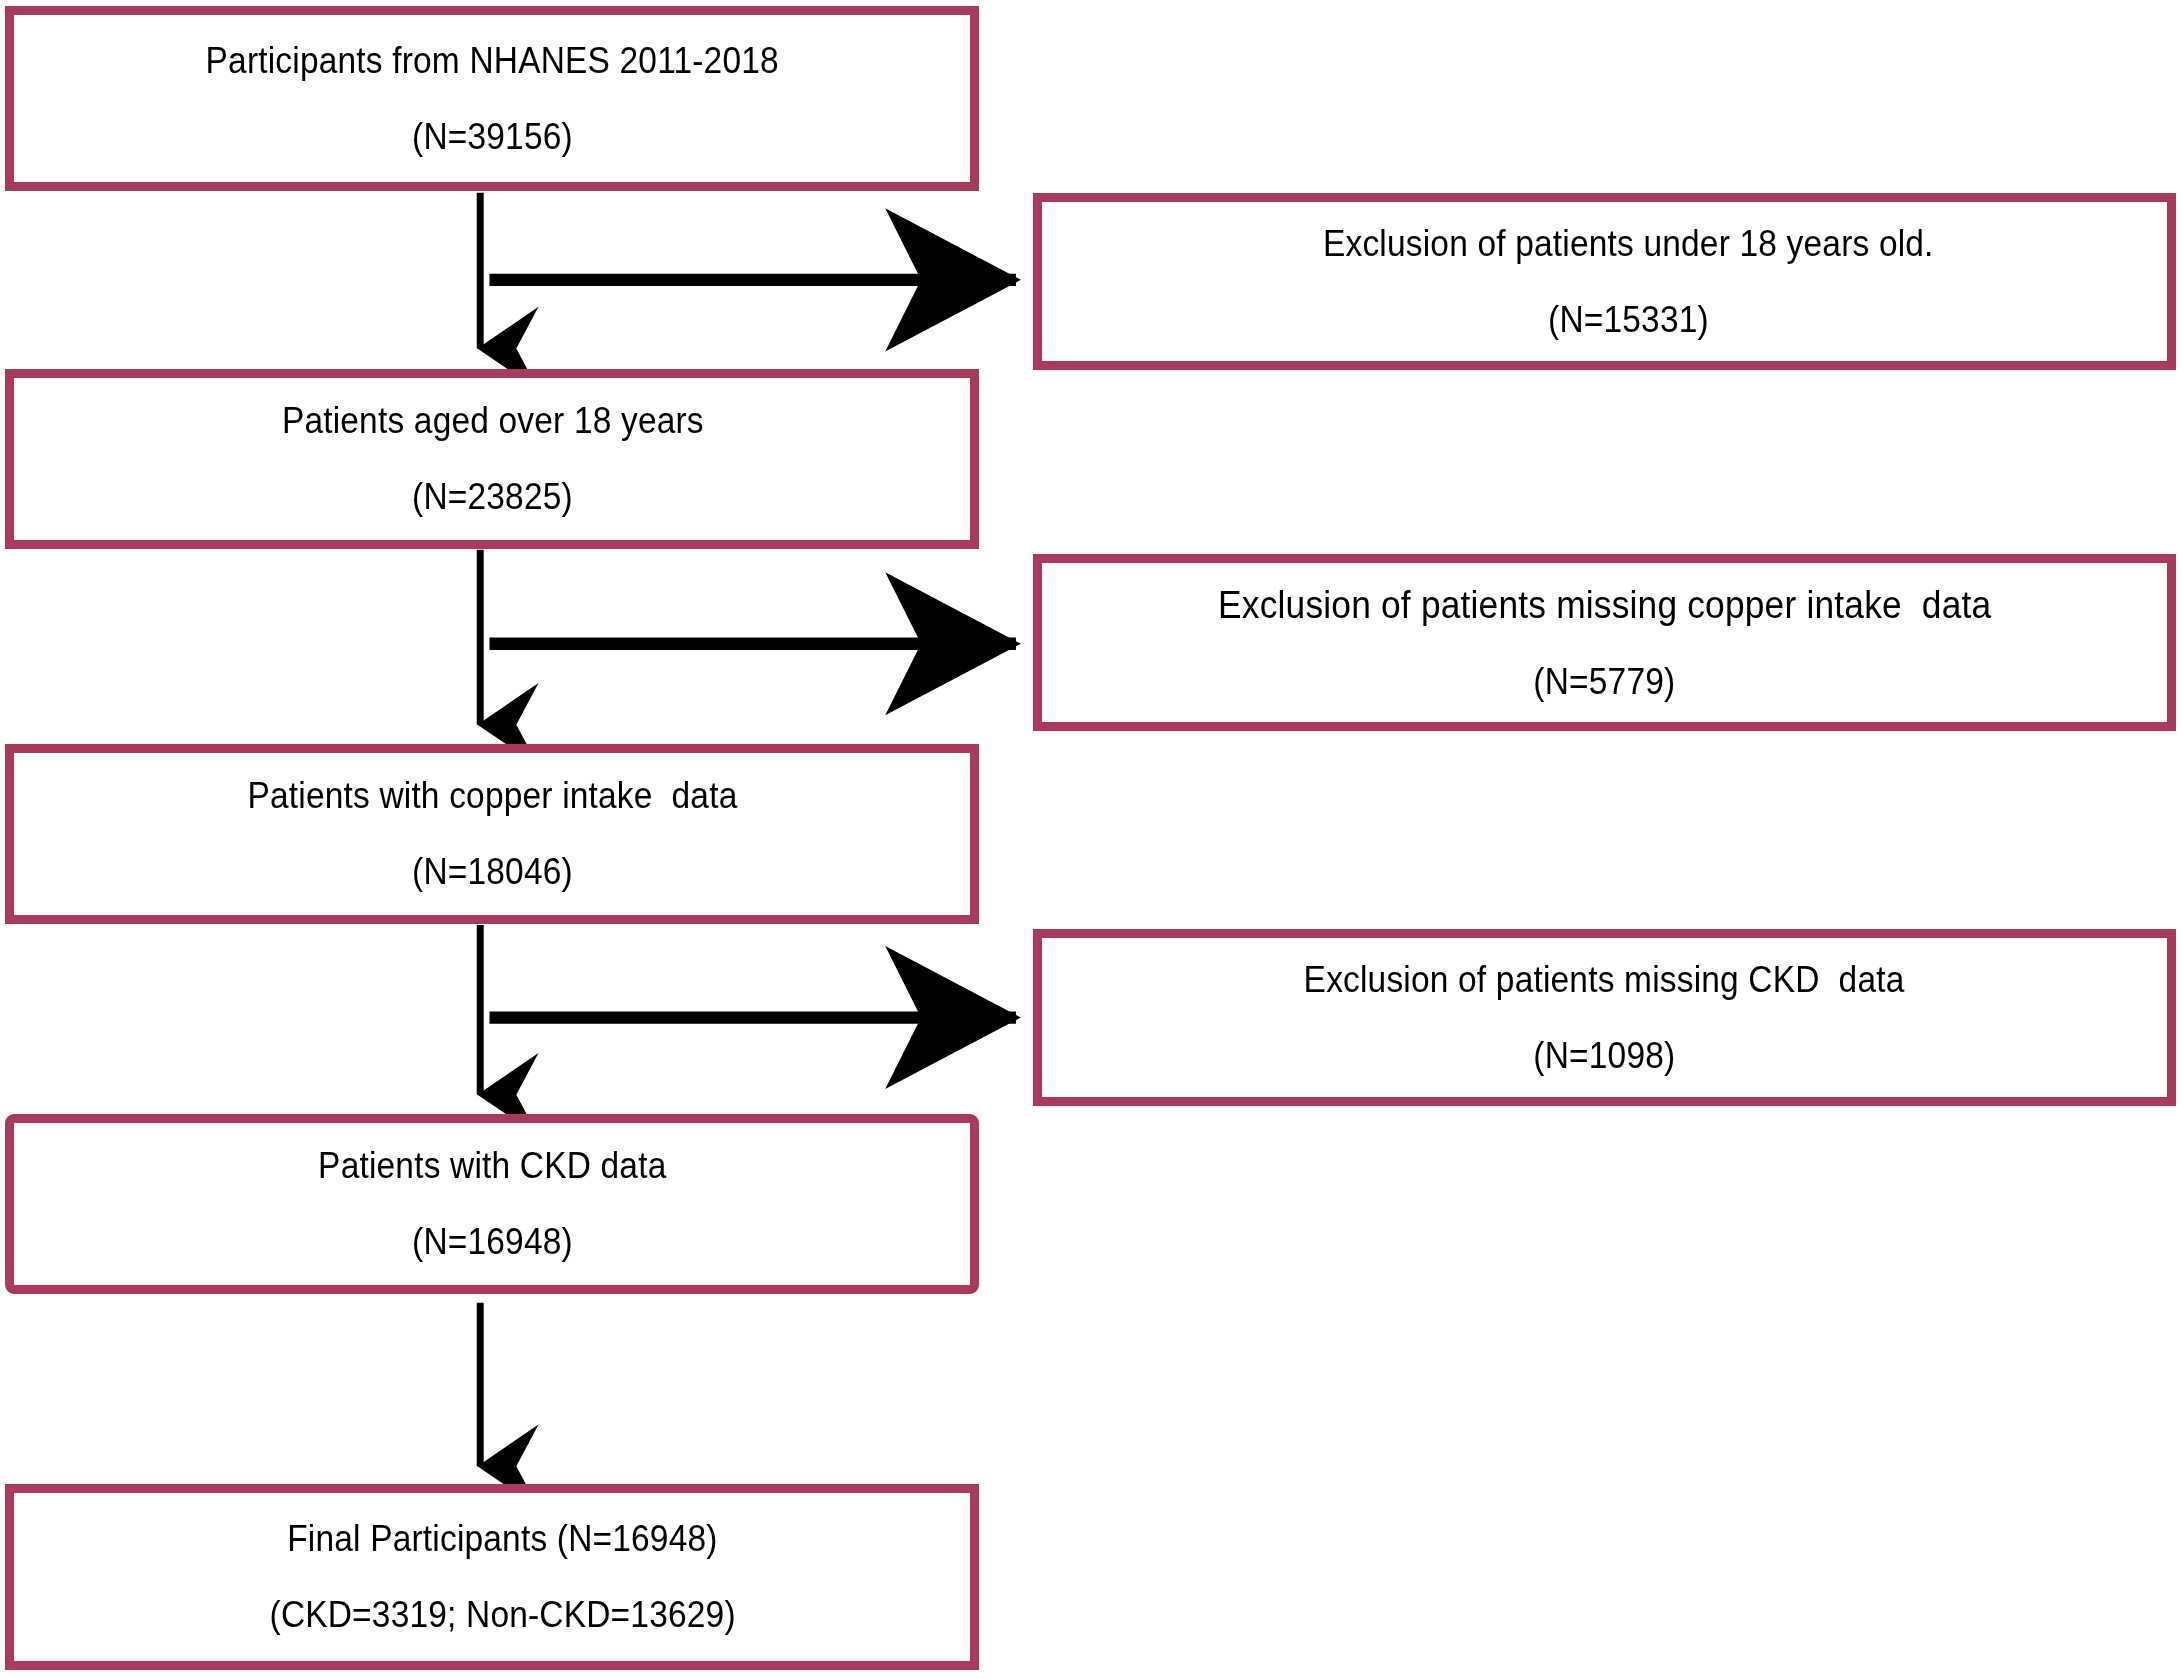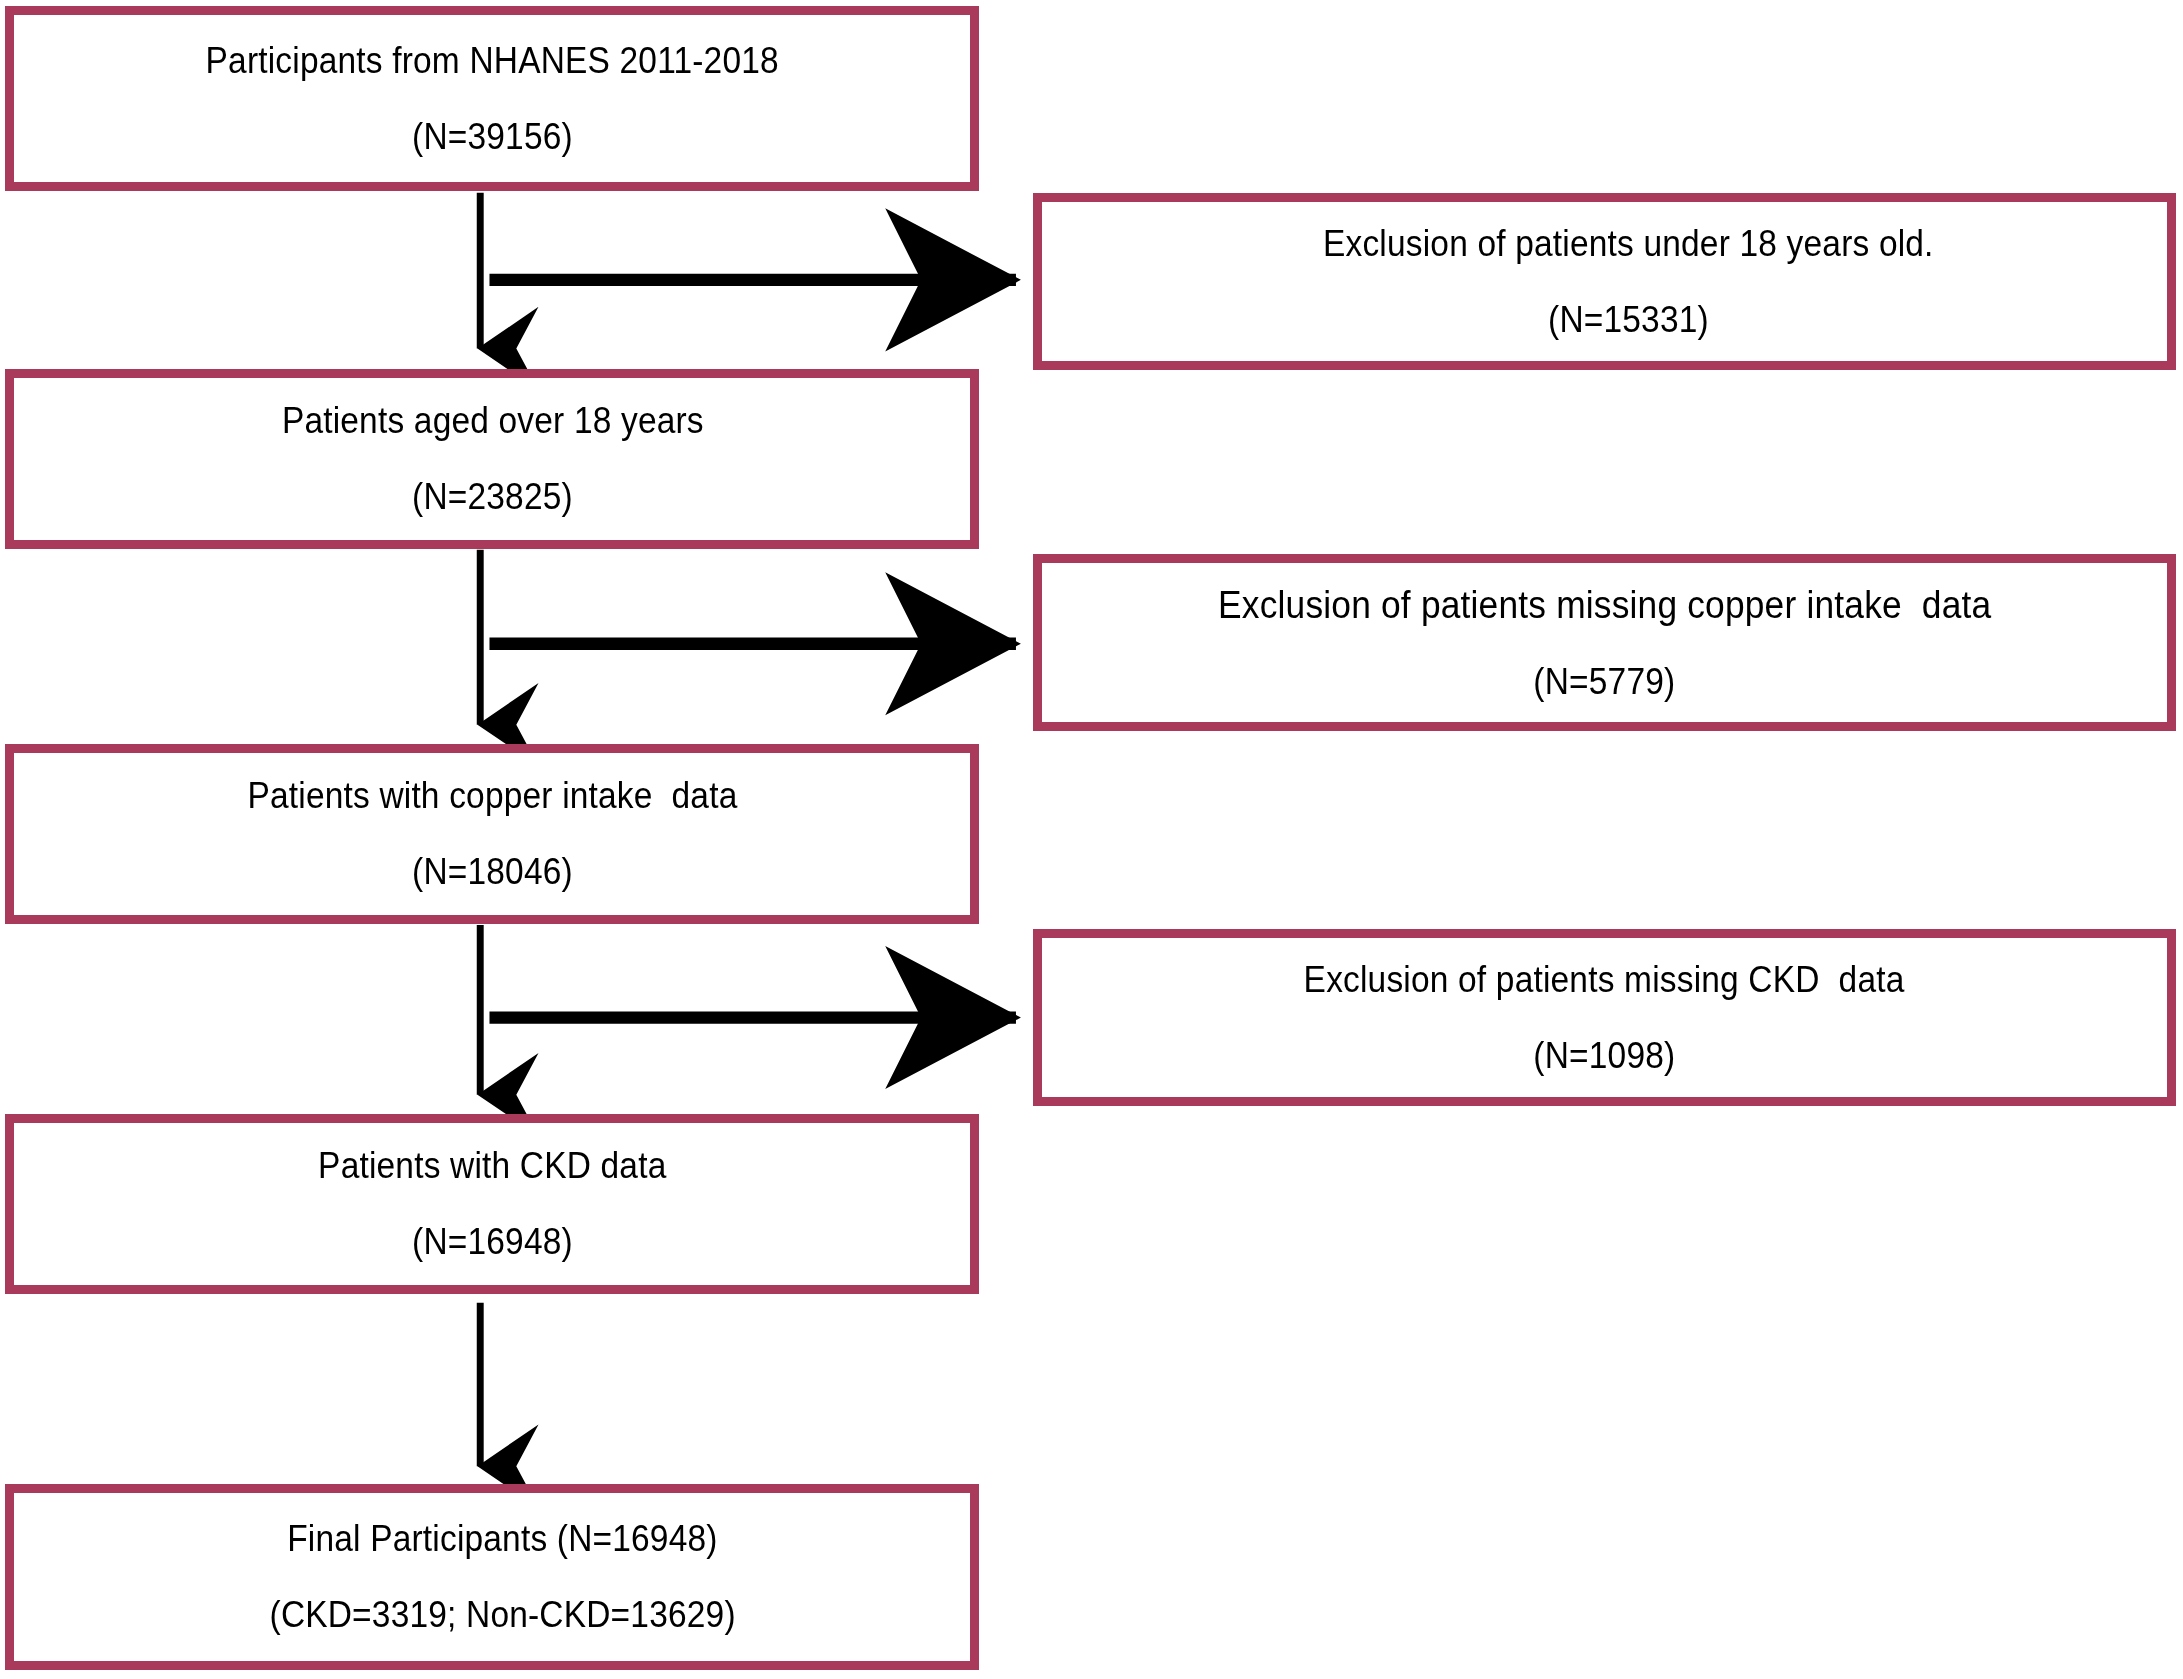--- a/index.html
+++ b/index.html
@@ -29,21 +29,21 @@
     transform:scaleX(0.93);
     transform-origin:center center;
   }
   .node .line.l1{margin-bottom:40px;}
 
   
   .left{left:5.4px;width:974px;}
   #node-source   {top:6.2px;    height:185px;}
   #node-adults   {top:369px;  height:180px;text-align:center;}
   #node-copper   {top:744px;  height:180px;}
-  #node-ckd      {top:1114px; height:180px;}
+  #node-ckd      {top:1114px; height:180px;border-radius:9px;}
   #node-final    {top:1484px; height:186px;padding-left:20px;}
 
   
   .right{left:1033px;width:1143px;height:177px;}
   #node-excl-age    {top:193px;padding-left:47px;}
   #node-excl-copper {top:554px;}
   #node-excl-ckd    {top:929px;}
 
   #node-excl-copper .line.l1{font-size:38px;}
 

